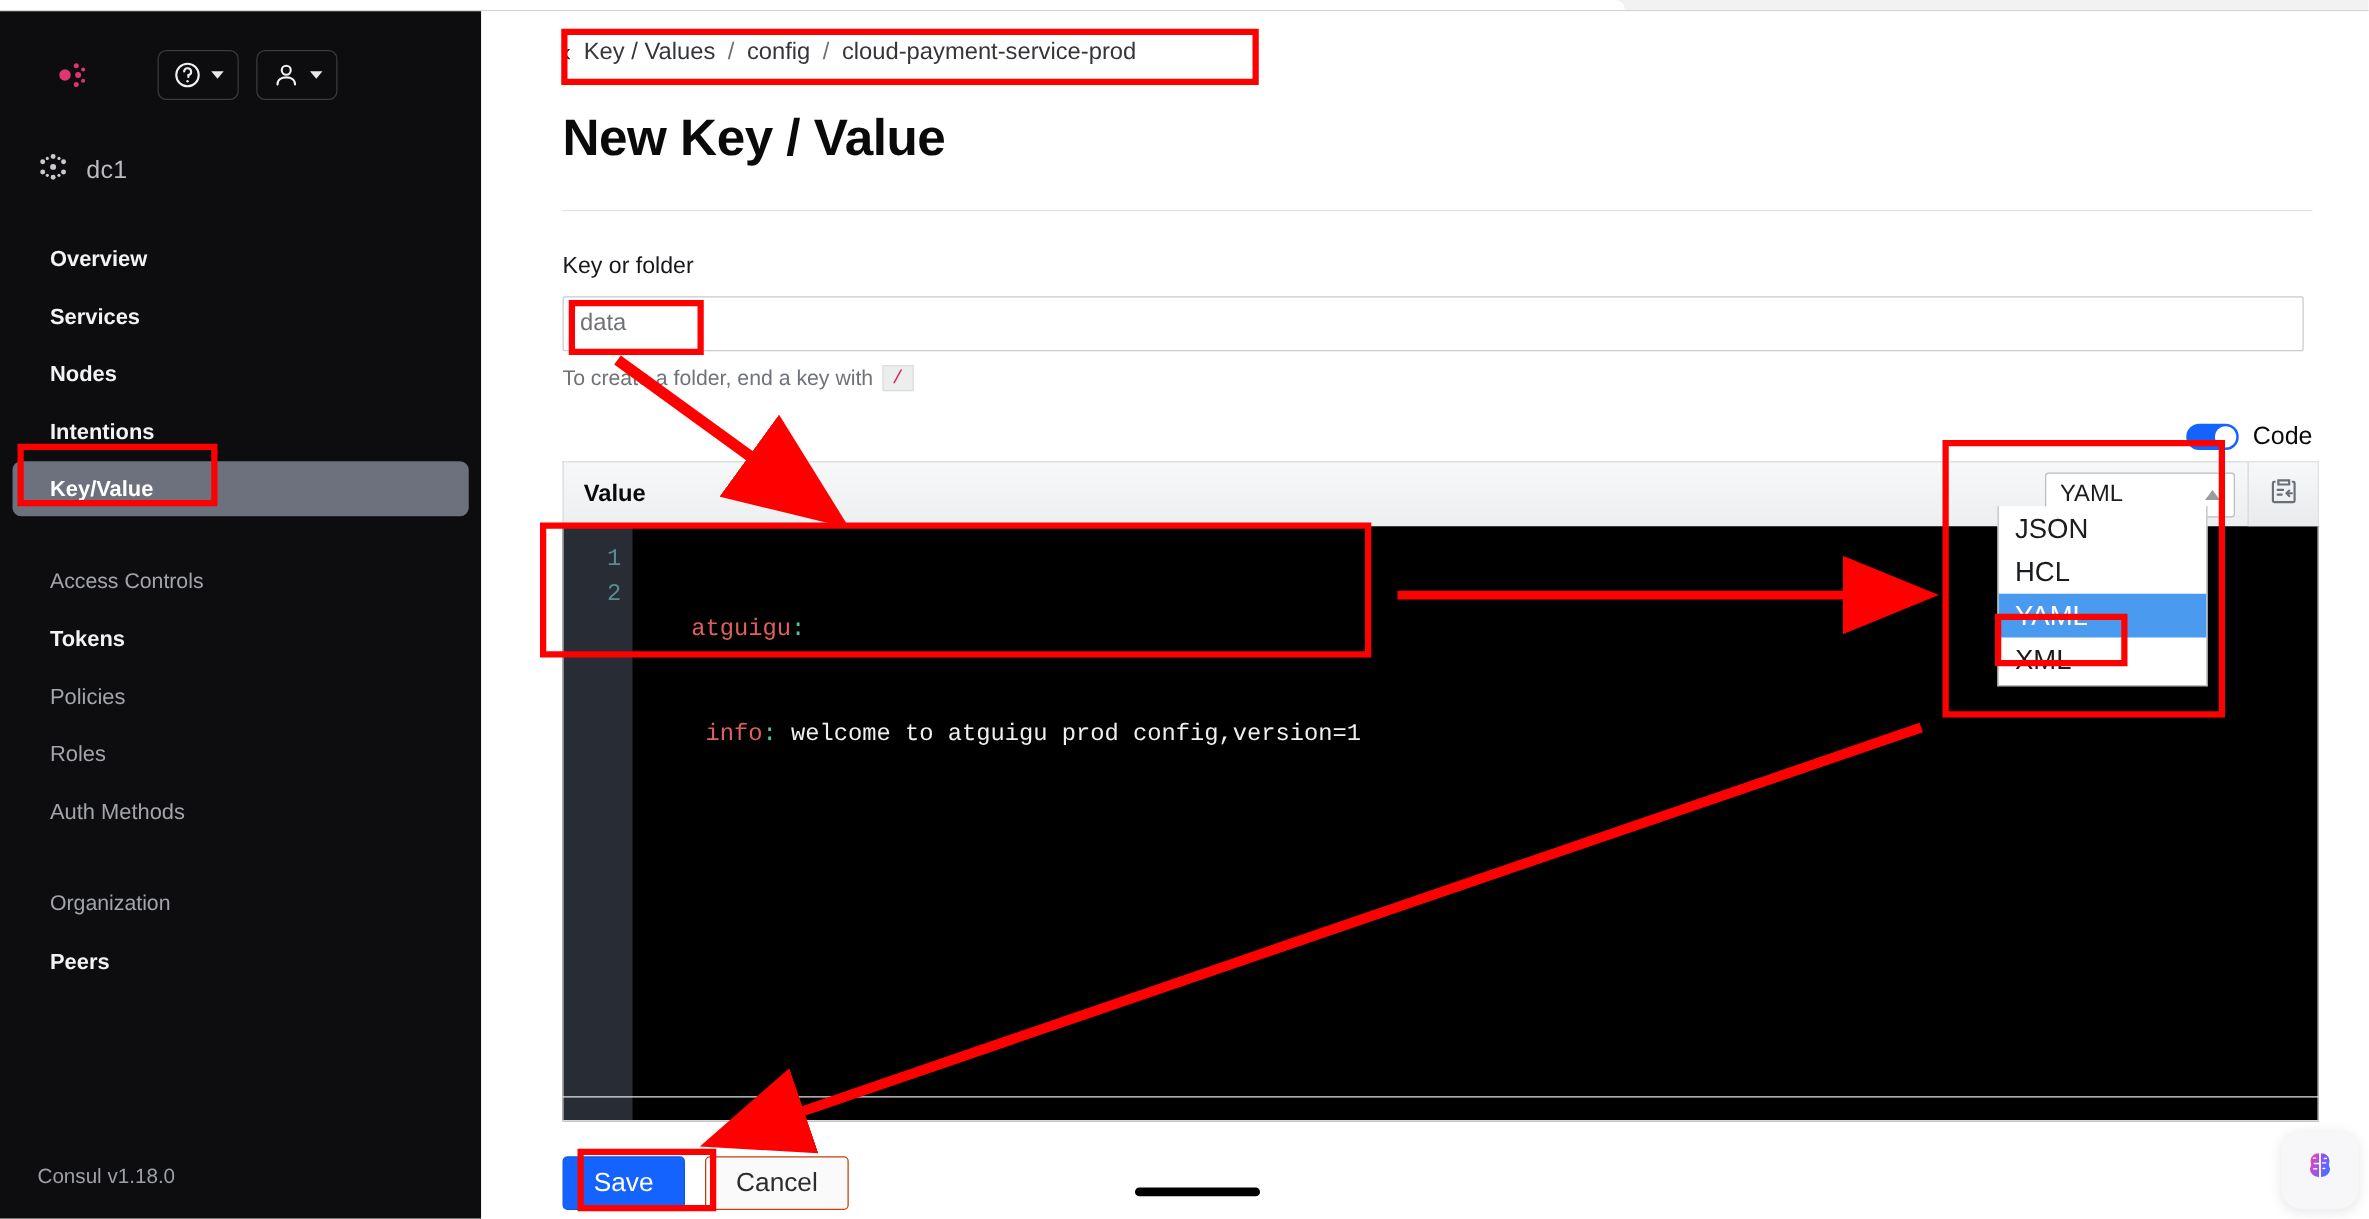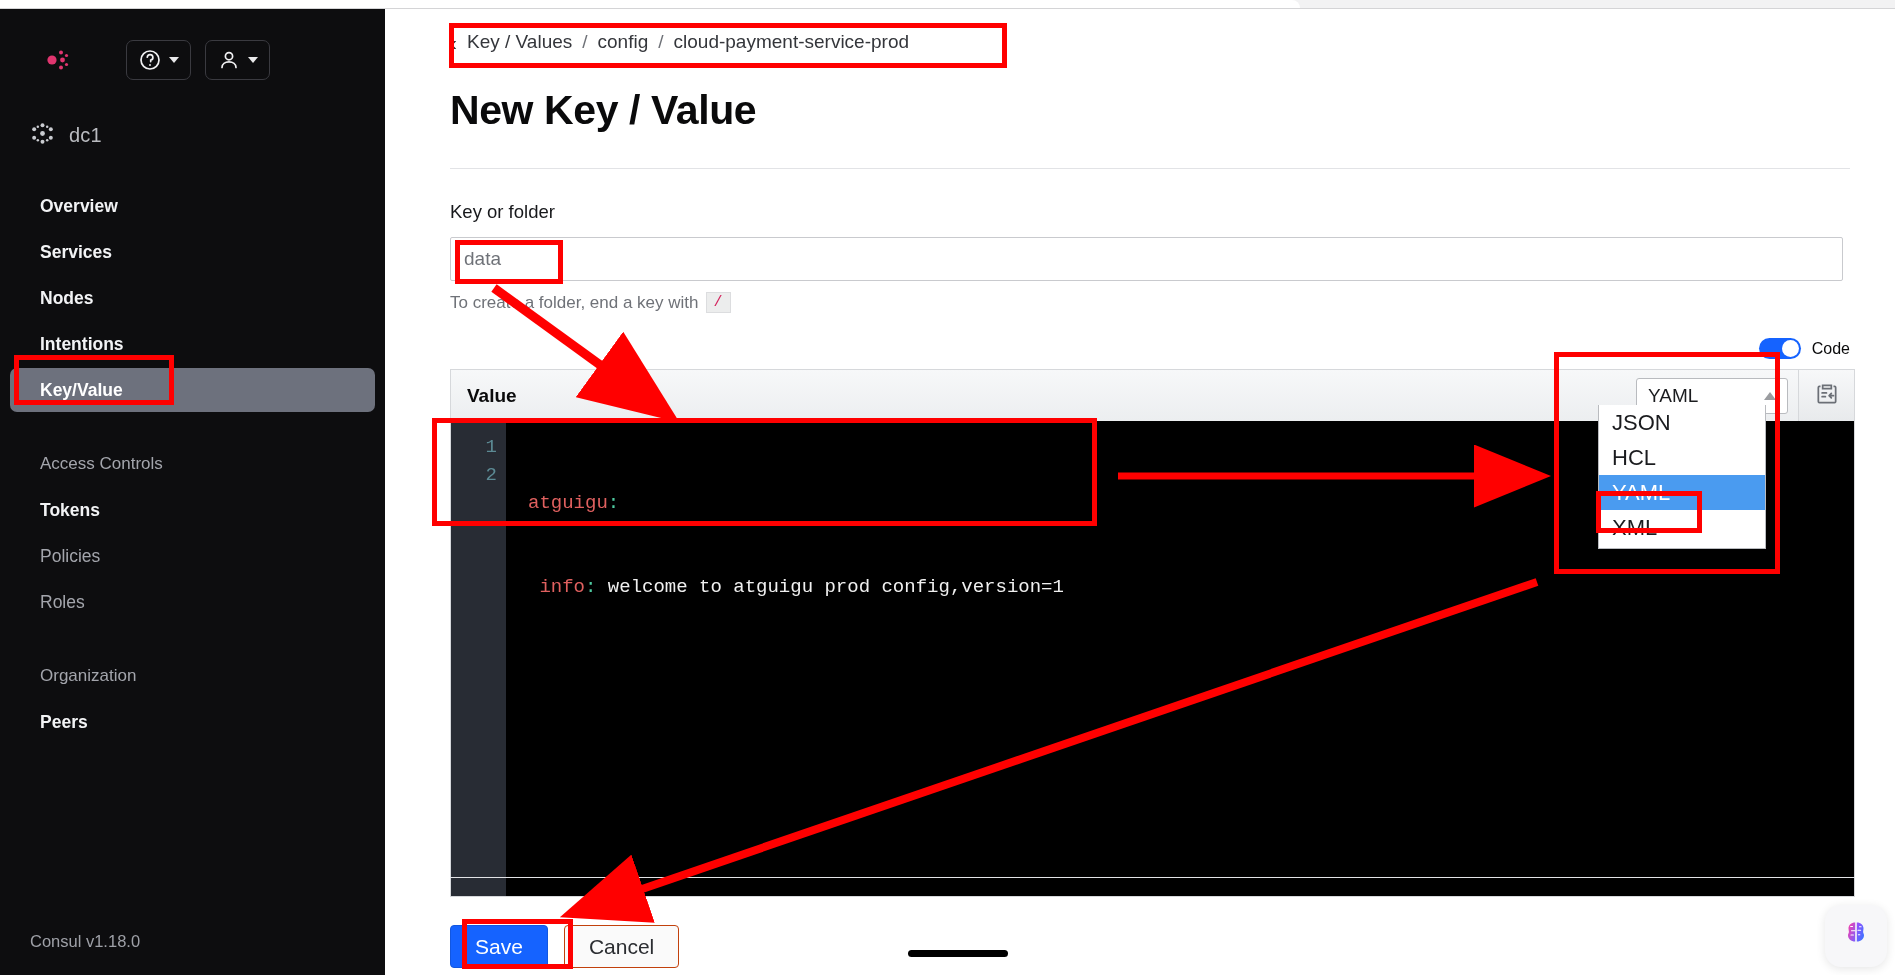--- a/index.html
+++ b/index.html
@@ -99,21 +99,21 @@
     display: flex; align-items: center; gap: 11px;
   }
   .switch {
     width: 42px; height: 21px; border-radius: 11px; background: #1563ff;
     position: relative;
   }
   .switch .knob {
     position: absolute; right: 2px; top: 2px;
     width: 17px; height: 17px; border-radius: 50%; background: #fff;
   }
-  .toggle-label { font-size: 16px; color: #0a0a0b; font-weight: 400; }
+  .toggle-label { font-size: 20px; color: #0a0a0b; font-weight: 400; }
 
   
   .value-panel { position: absolute; left: 450px; top: 369px; width: 1405px; }
   .value-head {
     height: 52px; background: linear-gradient(#f7f8f9, #eceef0);
     border: 1px solid #d6d8db; border-bottom: none;
     display: flex; align-items: center; justify-content: space-between;
     padding: 0 0 0 16px;
   }
   .value-head-title { font-size: 19px; font-weight: 700; color: #0a0a0b; }
@@ -138,21 +138,21 @@
     border: 1px solid #d6d8db; border-top: none;
   }
   .gutter {
     width: 55px; background: #282c34; color: #5c8a94;
     font-family: "Liberation Mono", monospace; font-size: 19px;
     padding-top: 12px; text-align: right; padding-right: 9px; line-height: 28px;
   }
   .code {
     flex: 1; padding-top: 12px; padding-left: 22px;
     font-family: "Liberation Mono", monospace; font-size: 19px; line-height: 28px;
-    color: #e6e6e6; white-space: pre;
+    color: #e6e6e6; white-space: pre; margin-left: 25px;
   }
   .tok-key { color: #e0605f; }
   .tok-colon { color: #4ec9a0; }
   .tok-plain { color: #f0f0f0; }
 
   
   .dropdown {
     position: absolute; left: 1598px; top: 405px;
     width: 168px; background: #fff;
     border: 1px solid #b9bbbf; border-top: none;
@@ -261,20 +261,21 @@
       <a class="nav-item" href="#">Overview</a>
       <a class="nav-item" href="#">Services</a>
       <a class="nav-item" href="#">Nodes</a>
       <a class="nav-item" href="#">Intentions</a>
       <a class="nav-item active" href="#">Key/Value</a>
       <div class="nav-gap"></div>
       <a class="nav-item section" href="#">Access Controls</a>
       <a class="nav-item" href="#">Tokens</a>
       <a class="nav-item muted" href="#">Policies</a>
       <a class="nav-item muted" href="#">Roles</a>
+      <a class="nav-item muted" href="#">Auth Methods</a>
       <div class="nav-gap"></div>
       <a class="nav-item section" href="#">Organization</a>
       <a class="nav-item" href="#">Peers</a>
     </div>
 
     <div class="version">Consul v1.18.0</div>
   </nav>
 
   <main class="main">
 

